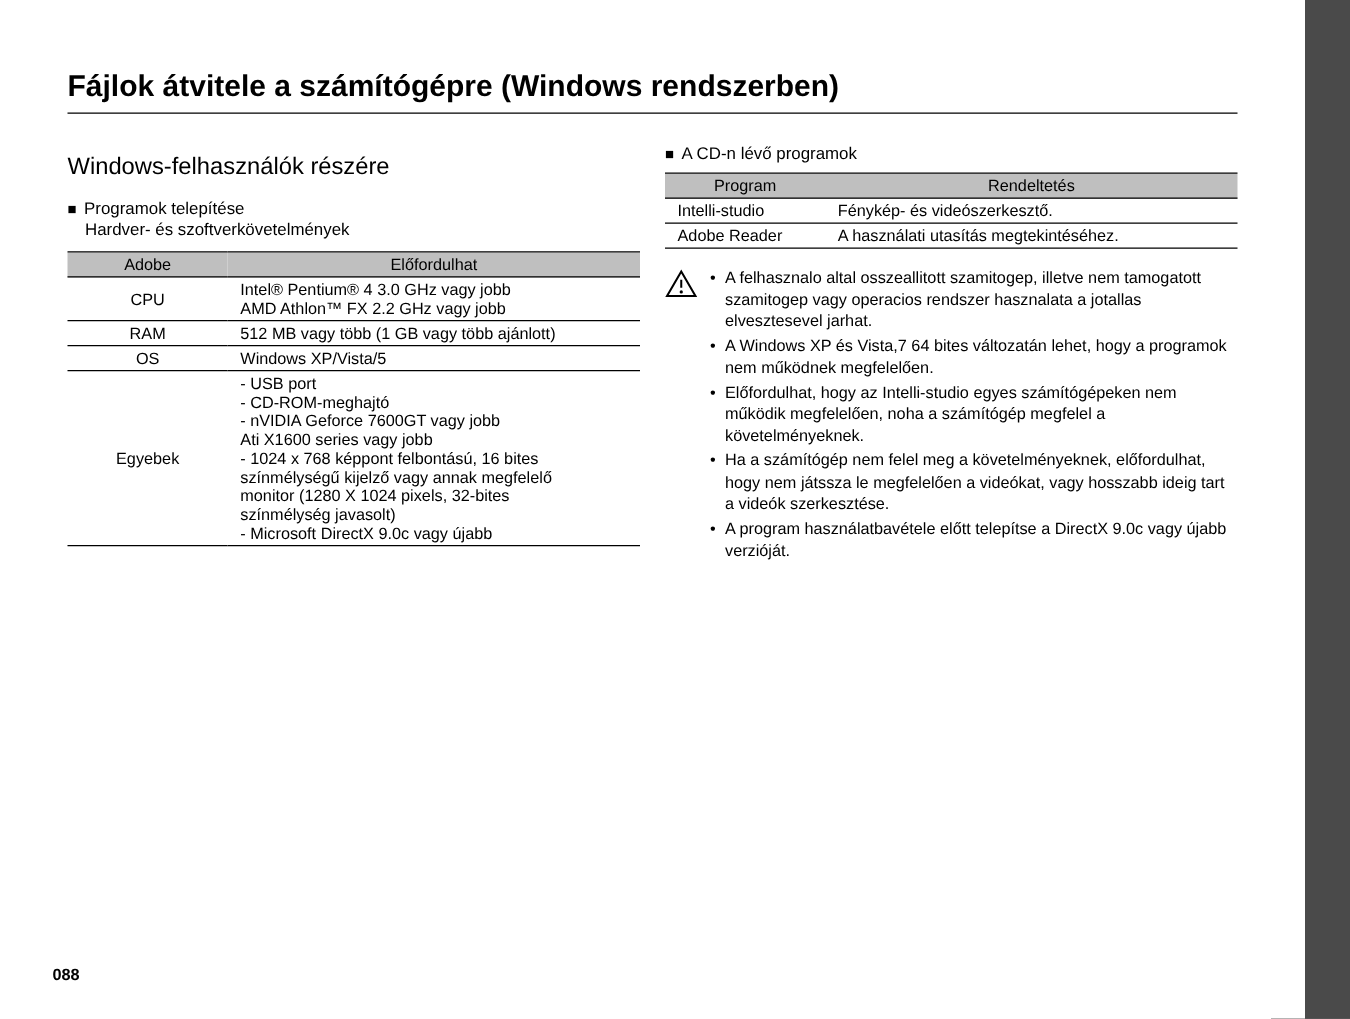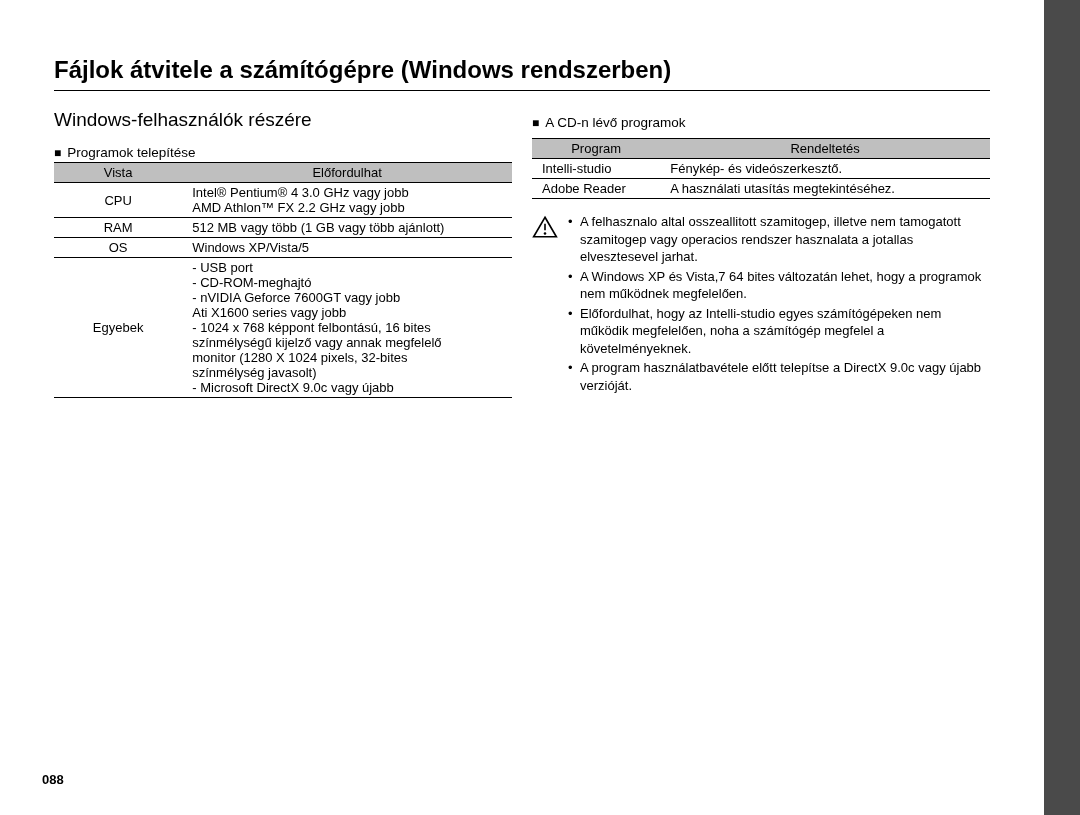--- a/index.html
+++ b/index.html
@@ -23,20 +23,21 @@
     margin: 0 0 6px 0;
   }
   .rule {
     border: none;
     border-top: 1px solid #000;
     margin: 0 0 18px 0;
   }
   .columns {
     display: flex;
     gap: 20px;
+    align-items: center;
   }
   .col {
     flex: 1;
     min-width: 0;
   }
   h2 {
     font-size: 19px;
     font-weight: normal;
     margin: 0 0 14px 0;
   }
@@ -134,29 +135,30 @@
   <hr class="rule">
 
   <div class="columns">
 
     <div class="col">
       <h2>Windows-felhasználók részére</h2>
 
       <p class="sub-heading">
         <span class="bullet">■</span><span>Programok telepítése</span>
       </p>
+      <p class="sub-note">Hardver- és szoftverkövetelmények</p>
 
       <table class="reqs-table">
         <colgroup>
             <col class="c1">
             <col class="c2">
           </colgroup>
         <thead>
           <tr>
-            <th>Vista</th>
+            <th>Adobe</th>
             <th>Előfordulhat</th>
           </tr>
         </thead>
         <tbody>
           <tr>
             <td class="label">CPU</td>
             <td class="multiline">Intel® Pentium® 4 3.0 GHz vagy jobb
 AMD Athlon™ FX 2.2 GHz vagy jobb</td>
           </tr>
           <tr>
@@ -216,20 +218,21 @@
           <svg viewBox="0 0 32 28">
             <polygon points="16,2 30,26 2,26" fill="none" stroke="#000" stroke-width="2"></polygon>
             <line x1="16" y1="10" x2="16" y2="18" stroke="#000" stroke-width="2"></line>
             <circle cx="16" cy="22" r="1.6" fill="#000"></circle>
           </svg>
         </div>
         <ul class="note-list">
           <li>A felhasznalo altal osszeallitott szamitogep, illetve nem tamogatott szamitogep vagy operacios rendszer hasznalata a jotallas elvesztesevel jarhat.</li>
           <li>A Windows XP és Vista,7 64 bites változatán lehet, hogy a programok nem működnek megfelelően.</li>
           <li>Előfordulhat, hogy az Intelli-studio egyes számítógépeken nem működik megfelelően, noha a számítógép megfelel a követelményeknek.</li>
+          <li>Ha a számítógép nem felel meg a követelményeknek, előfordulhat, hogy nem játssza le megfelelően a videókat, vagy hosszabb ideig tart a videók szerkesztése.</li>
           <li>A program használatbavétele előtt telepítse a DirectX 9.0c vagy újabb verzióját.</li>
         </ul>
       </div>
     </div>
 
   </div>
 
   <div class="page-num">088</div>
 </div>
 

